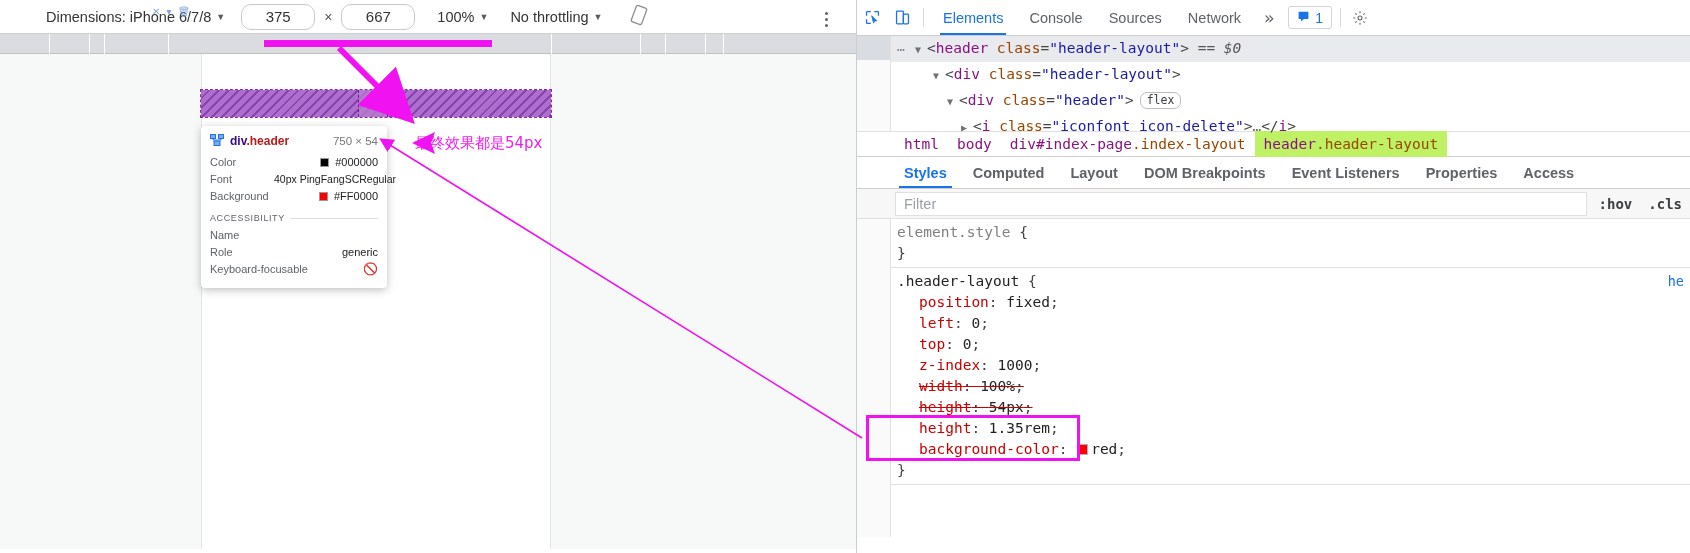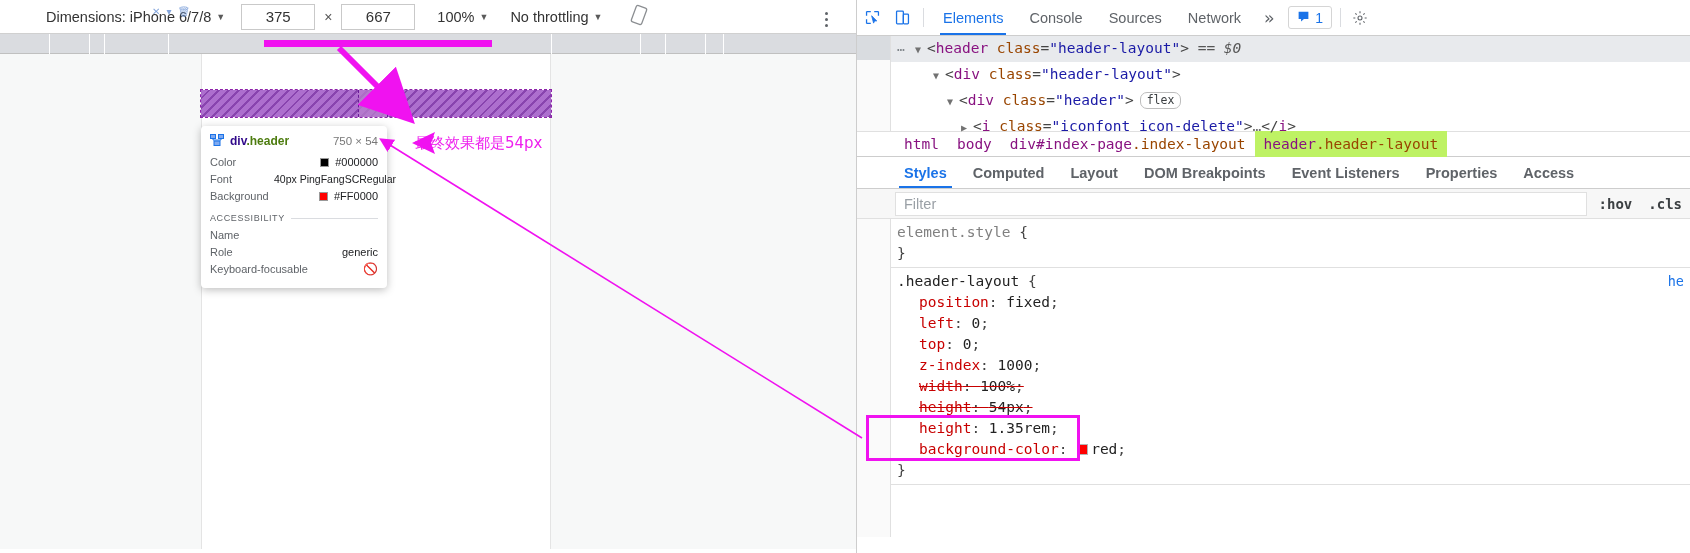--- a/index.html
+++ b/index.html
@@ -25,21 +25,21 @@
     display: flex; align-items: center;
     padding-left: 46px;
     background: #ffffff;
     border-bottom: 1px solid #d0d0d0;
     font-size: 14.5px; color: #333;
     gap: 0px;
   }
   .caret { font-size: 9px; margin-left: 5px; color: #5a5a5a; display:inline-block; }
   .dim-input {
     width: 74px; height: 26px; margin-left: 16px;
-    border: 1px solid #c9c9c9; border-radius: 0;
+    border: 1px solid #c9c9c9; border-radius: 10px;
     background: #fff; color: #333; font-size: 15px;
     text-align: center; line-height: 24px;
     font-family: "Liberation Sans", sans-serif;
   }
   .times { margin: 0 9px; color: #555; font-size: 14px; }
   .tb-item { margin-left: 22px; display: flex; align-items: center; white-space: nowrap; }
   #rotate-icon { margin-left: 26px; opacity: .72; }
   #dots-menu {
     position: absolute; right: 20px; top: 9px;
     width: 20px; height: 20px;
@@ -96,21 +96,21 @@
     width: 186px;
     background: #ffffff;
     border-radius: 4px;
     box-shadow: 0 2px 8px rgba(0,0,0,0.26);
     padding: 8px 9px 9px 9px;
     font-size: 11px; color: #3b3b3b;
     z-index: 5;
   }
   #el-tooltip .tip-head { display: flex; align-items: center; gap: 6px; margin-bottom: 7px; }
   #el-tooltip .tip-tag { color: #30088a; font-weight: bold; font-size: 12px; }
-  #el-tooltip .tip-tag .tag-sub { color: #4d7c0f; }
+  #el-tooltip .tip-tag .tag-sub { color: #b91c1c; }
   #el-tooltip .tip-size { margin-left: auto; color: #777; font-size: 11.5px; }
   #el-tooltip .tip-row { display: flex; align-items: center; margin: 2px 0; line-height: 15px; }
   #el-tooltip .tip-key { color: #5f6368; width: 64px; flex: none; }
   #el-tooltip .tip-val { margin-left: auto; color: #202124; display: flex; align-items: center; gap: 6px; white-space: nowrap; }
   #el-tooltip .sw { width: 9px; height: 9px; border: 1px solid #999; display: inline-block; }
   #el-tooltip .tip-font { margin-left: auto; color: #202124; font-size: 10.5px; white-space: nowrap; }
   #el-tooltip .tip-sect {
     display: flex; align-items: center; gap: 6px;
     margin: 9px 0 5px 0; color: #5f6368;
     font-size: 9px; letter-spacing: .6px;

